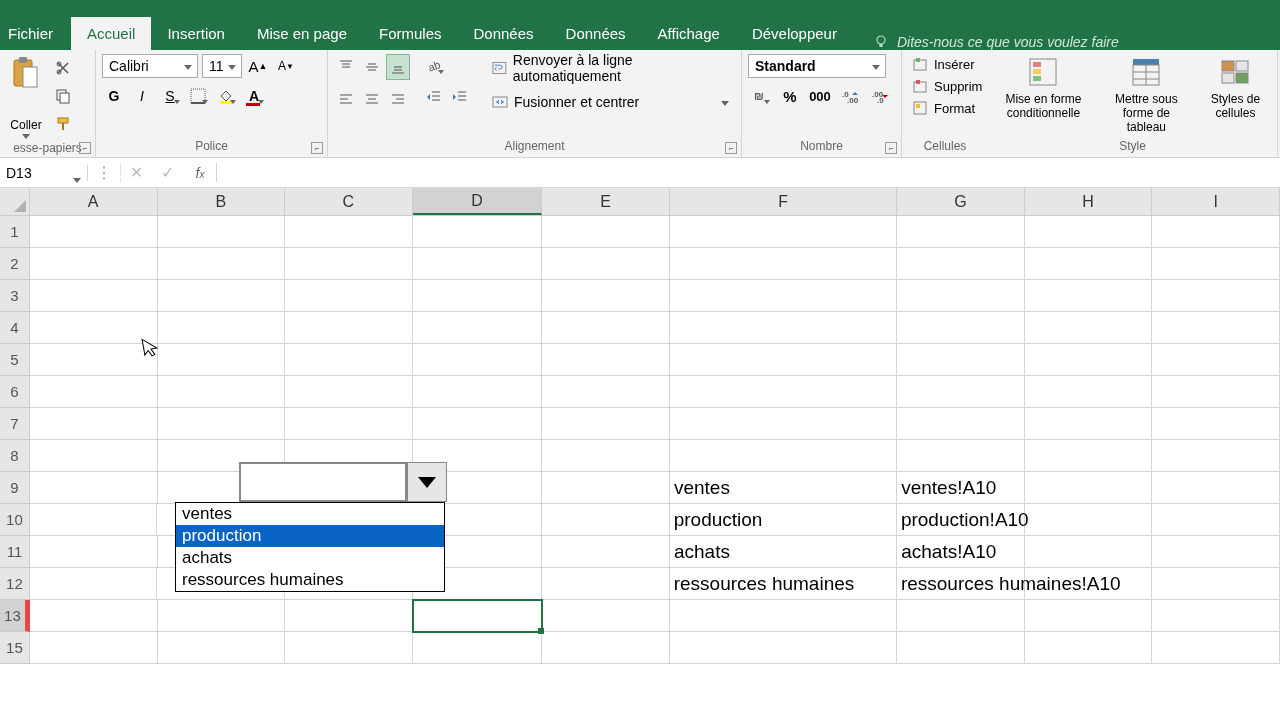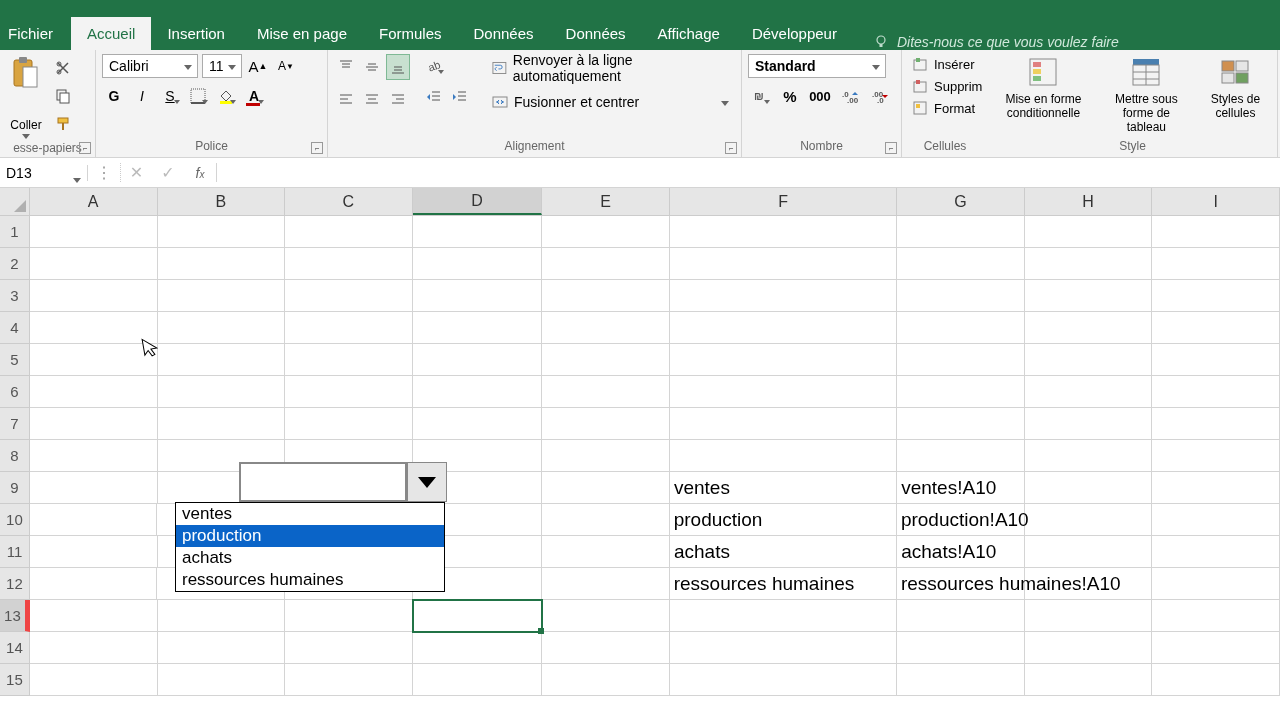--- a/index.html
+++ b/index.html
@@ -596,32 +596,20 @@
         <div class="cell cD sel">
           <div class="sel-handle"></div>
         </div>
         <div class="cell cE"></div>
         <div class="cell cF"></div>
         <div class="cell cG"></div>
         <div class="cell cH"></div>
         <div class="cell cI"></div>
       </div>
       <div class="row">
-        <div class="row-h">14</div>
-        <div class="cell cA"></div>
-        <div class="cell cB"></div>
-        <div class="cell cC"></div>
-        <div class="cell cD"></div>
-        <div class="cell cE"></div>
-        <div class="cell cF"></div>
-        <div class="cell cG"></div>
-        <div class="cell cH"></div>
-        <div class="cell cI"></div>
-      </div>
-      <div class="row">
         <div class="row-h">15</div>
         <div class="cell cA"></div>
         <div class="cell cB"></div>
         <div class="cell cC"></div>
         <div class="cell cD"></div>
         <div class="cell cE"></div>
         <div class="cell cF"></div>
         <div class="cell cG"></div>
         <div class="cell cH"></div>
         <div class="cell cI"></div>

